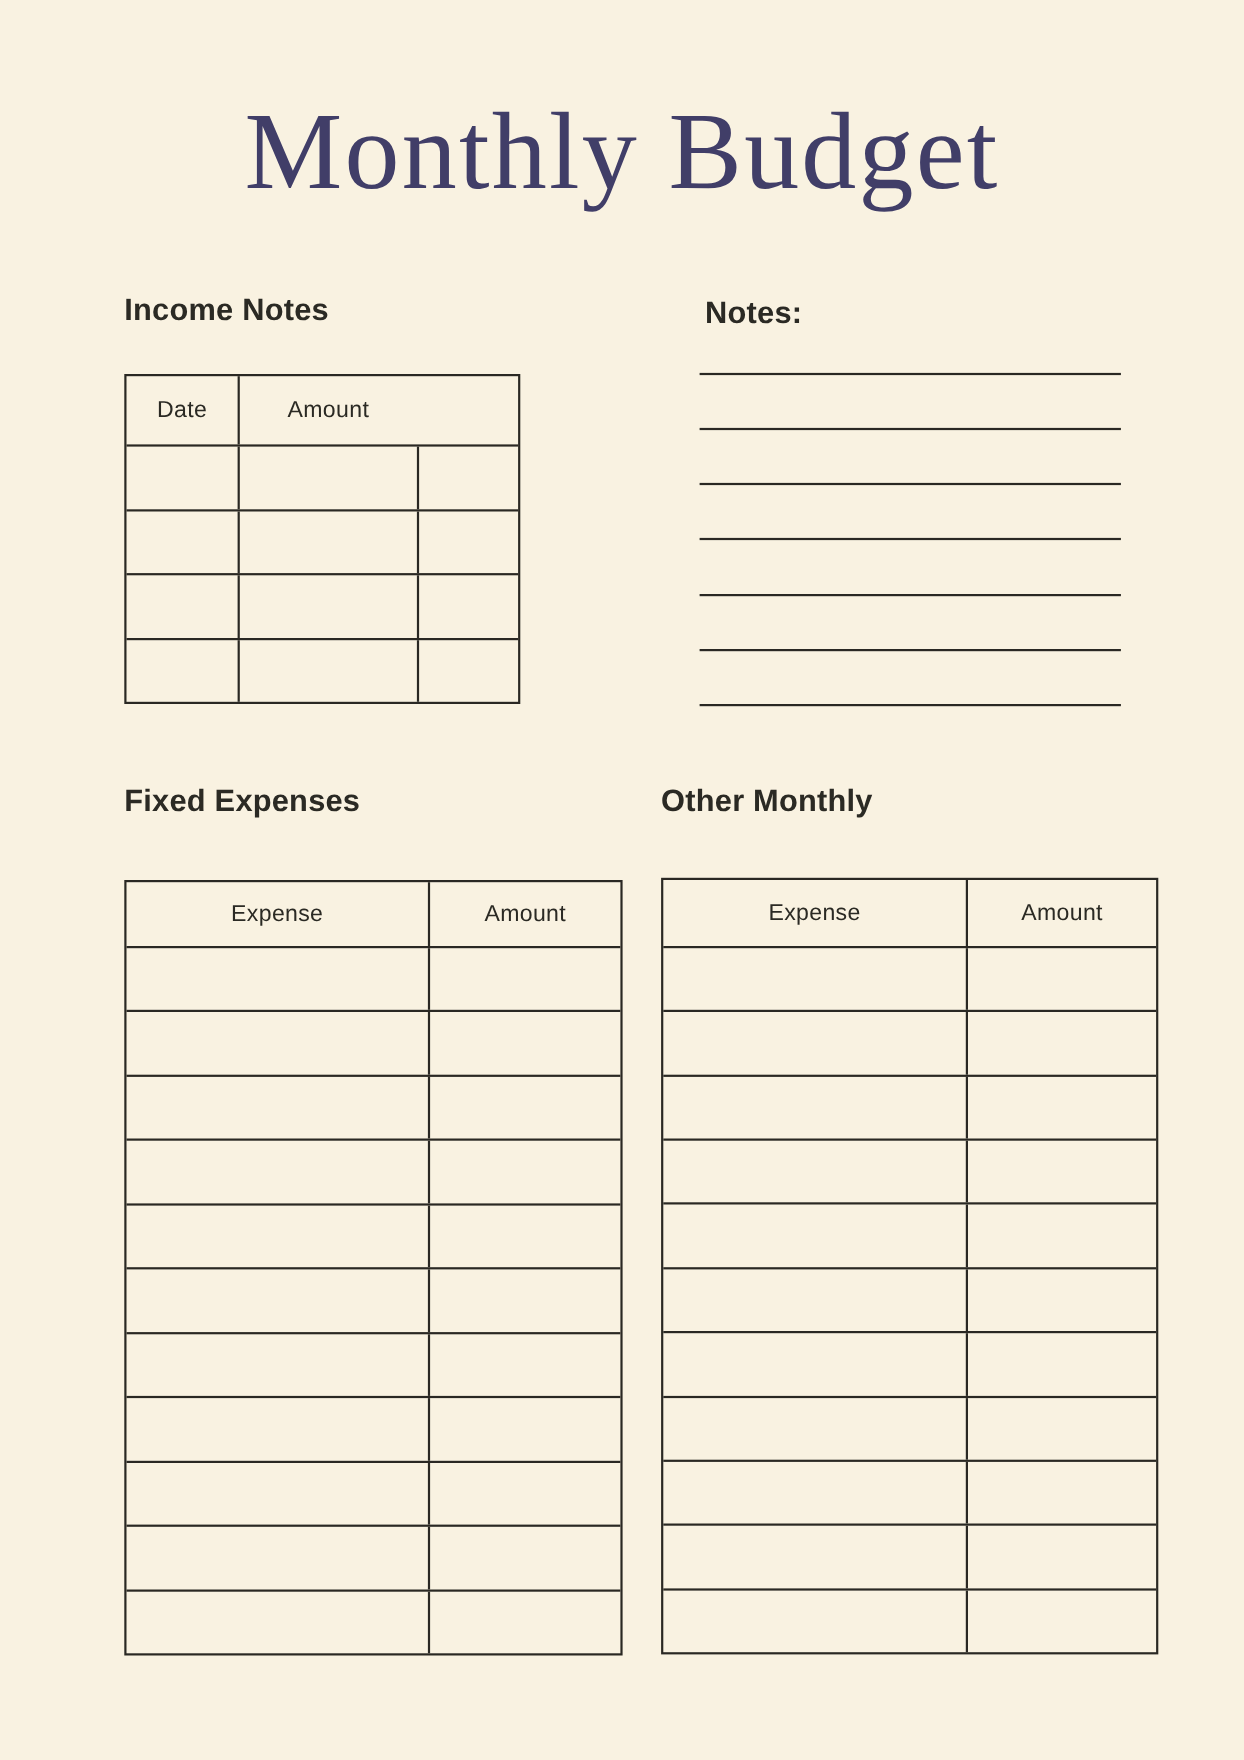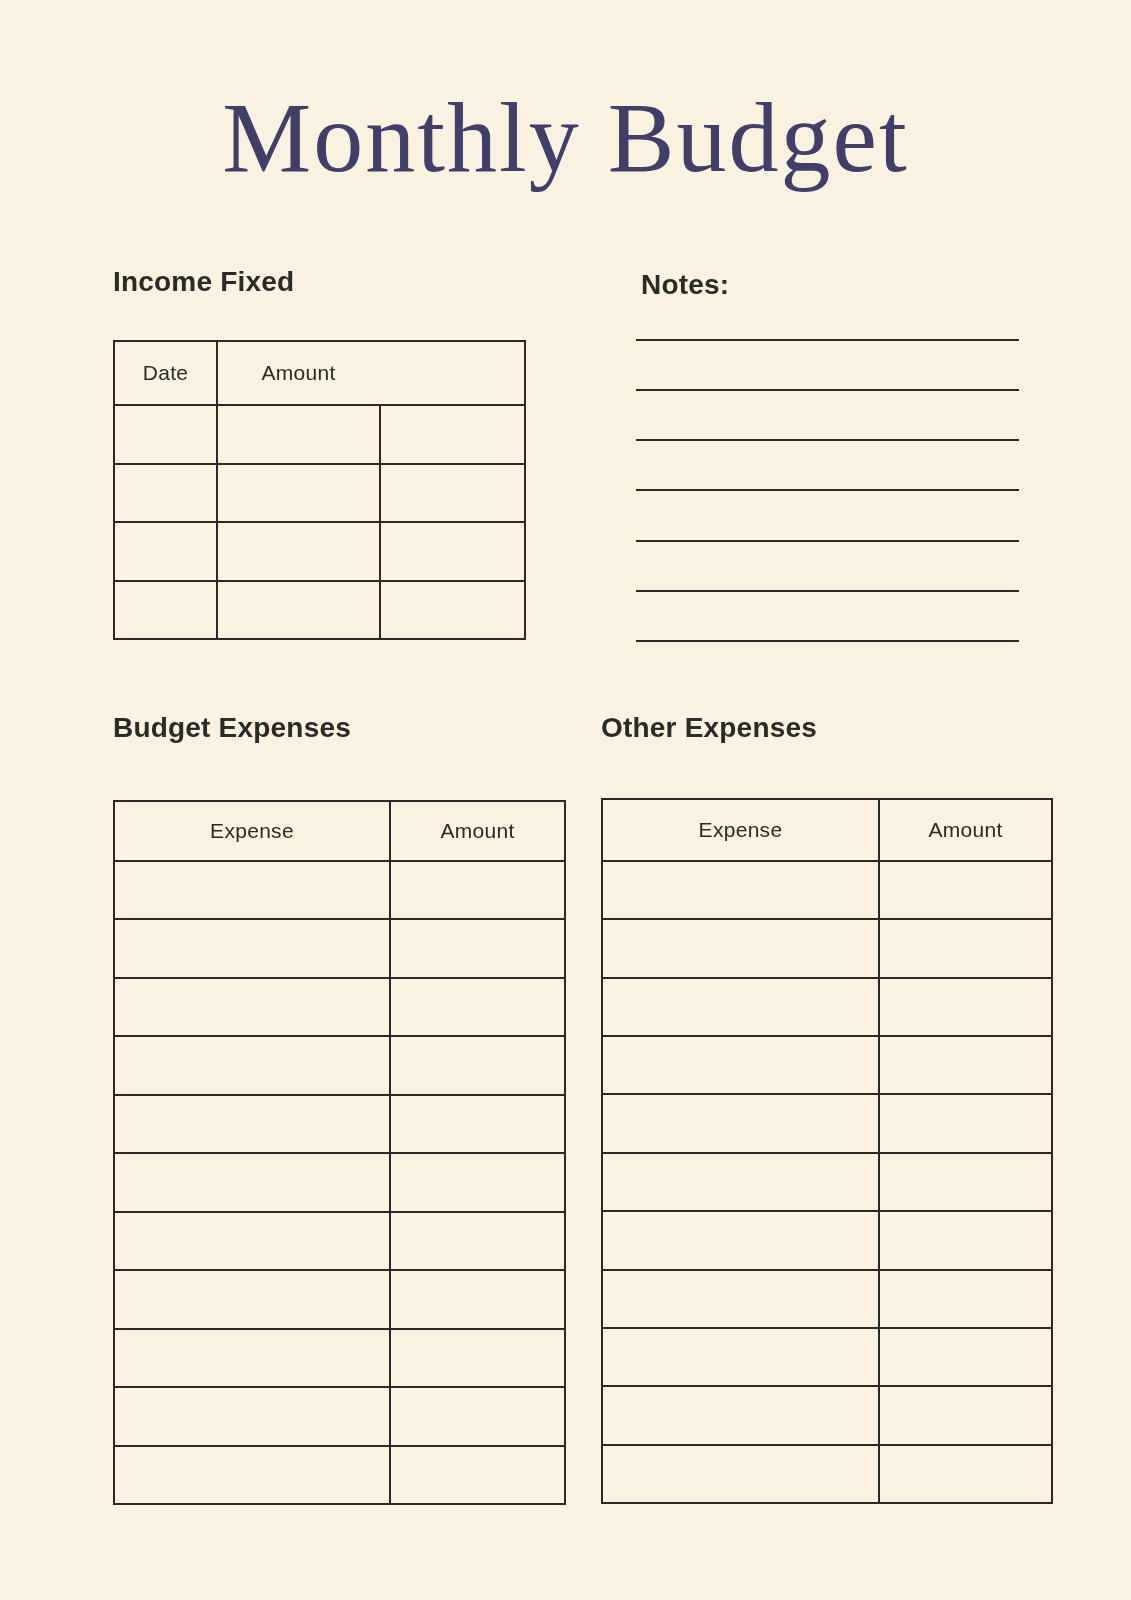--- a/index.html
+++ b/index.html
@@ -37,21 +37,21 @@
   .h-other{left:601px;top:712px;}
 
   .tbl{
     position:absolute;
     box-sizing:border-box;
     border:2px solid var(--line,#2a2823);
     display:flex;
     flex-direction:column;
     background:transparent;
   }
-  .tbl-income{left:113px;top:340px;width:413px;height:300px;}
+  .tbl-income{left:113px;top:340px;width:360px;height:300px;}
   .tbl-fixed{left:113px;top:800px;width:453px;height:705px;}
   .tbl-other{left:601px;top:798px;width:452px;height:706px;}
 
   .t-head{display:grid;flex:0 0 auto;}
   .tbl-income .t-head{height:62px;}
   .tbl-fixed .t-head{height:58px;}
   .tbl-other .t-head{height:60px;}
   .t-body{flex:1 1 auto;display:flex;flex-direction:column;}
   .t-row{flex:1 1 0;display:grid;border-top:2px solid var(--line,#2a2823);}
   .cols-income{grid-template-columns:101px 163px 1fr;}
@@ -75,21 +75,21 @@
   }
   .note-line{height:2px;background:var(--line,#2a2823);}
 </style>
 </head>
 <body>
 
 <div class="page">
 
   <h1 class="page-title">Monthly Budget</h1>
 
-  <h2 class="sec-h h-income">Income Fixed</h2>
+  <h2 class="sec-h h-income">Income Notes</h2>
   <div class="tbl tbl-income">
     <div class="t-head cols-income">
       <div class="t-cell">Date</div>
       <div class="t-cell">Amount</div>
     </div>
     <div class="t-body">
       <div class="t-row cols-income">
         <div class="t-cell"></div>
         <div class="t-cell"></div>
         <div class="t-cell"></div>
@@ -116,21 +116,21 @@
   <div class="notes-lines">
     <div class="note-line"></div>
   <div class="note-line"></div>
       <div class="note-line"></div>
       <div class="note-line"></div>
       <div class="note-line"></div>
       <div class="note-line"></div>
       <div class="note-line"></div>
     </div>
 
-  <h2 class="sec-h h-fixed">Budget Expenses</h2>
+  <h2 class="sec-h h-fixed">Fixed Expenses</h2>
   <div class="tbl tbl-fixed">
     <div class="t-head cols-fixed">
       <div class="t-cell">Expense</div>
       <div class="t-cell">Amount</div>
     </div>
     <div class="t-body">
       <div class="t-row cols-fixed">
         <div class="t-cell"></div>
         <div class="t-cell"></div>
       </div>
@@ -170,21 +170,21 @@
         <div class="t-cell"></div>
         <div class="t-cell"></div>
       </div>
         <div class="t-row cols-fixed">
         <div class="t-cell"></div>
         <div class="t-cell"></div>
       </div>
       </div>
   </div>
 
-  <h2 class="sec-h h-other">Other Expenses</h2>
+  <h2 class="sec-h h-other">Other Monthly</h2>
   <div class="tbl tbl-other">
     <div class="t-head cols-other">
       <div class="t-cell">Expense</div>
       <div class="t-cell">Amount</div>
     </div>
     <div class="t-body">
       <div class="t-row cols-other">
         <div class="t-cell"></div>
         <div class="t-cell"></div>
       </div>

